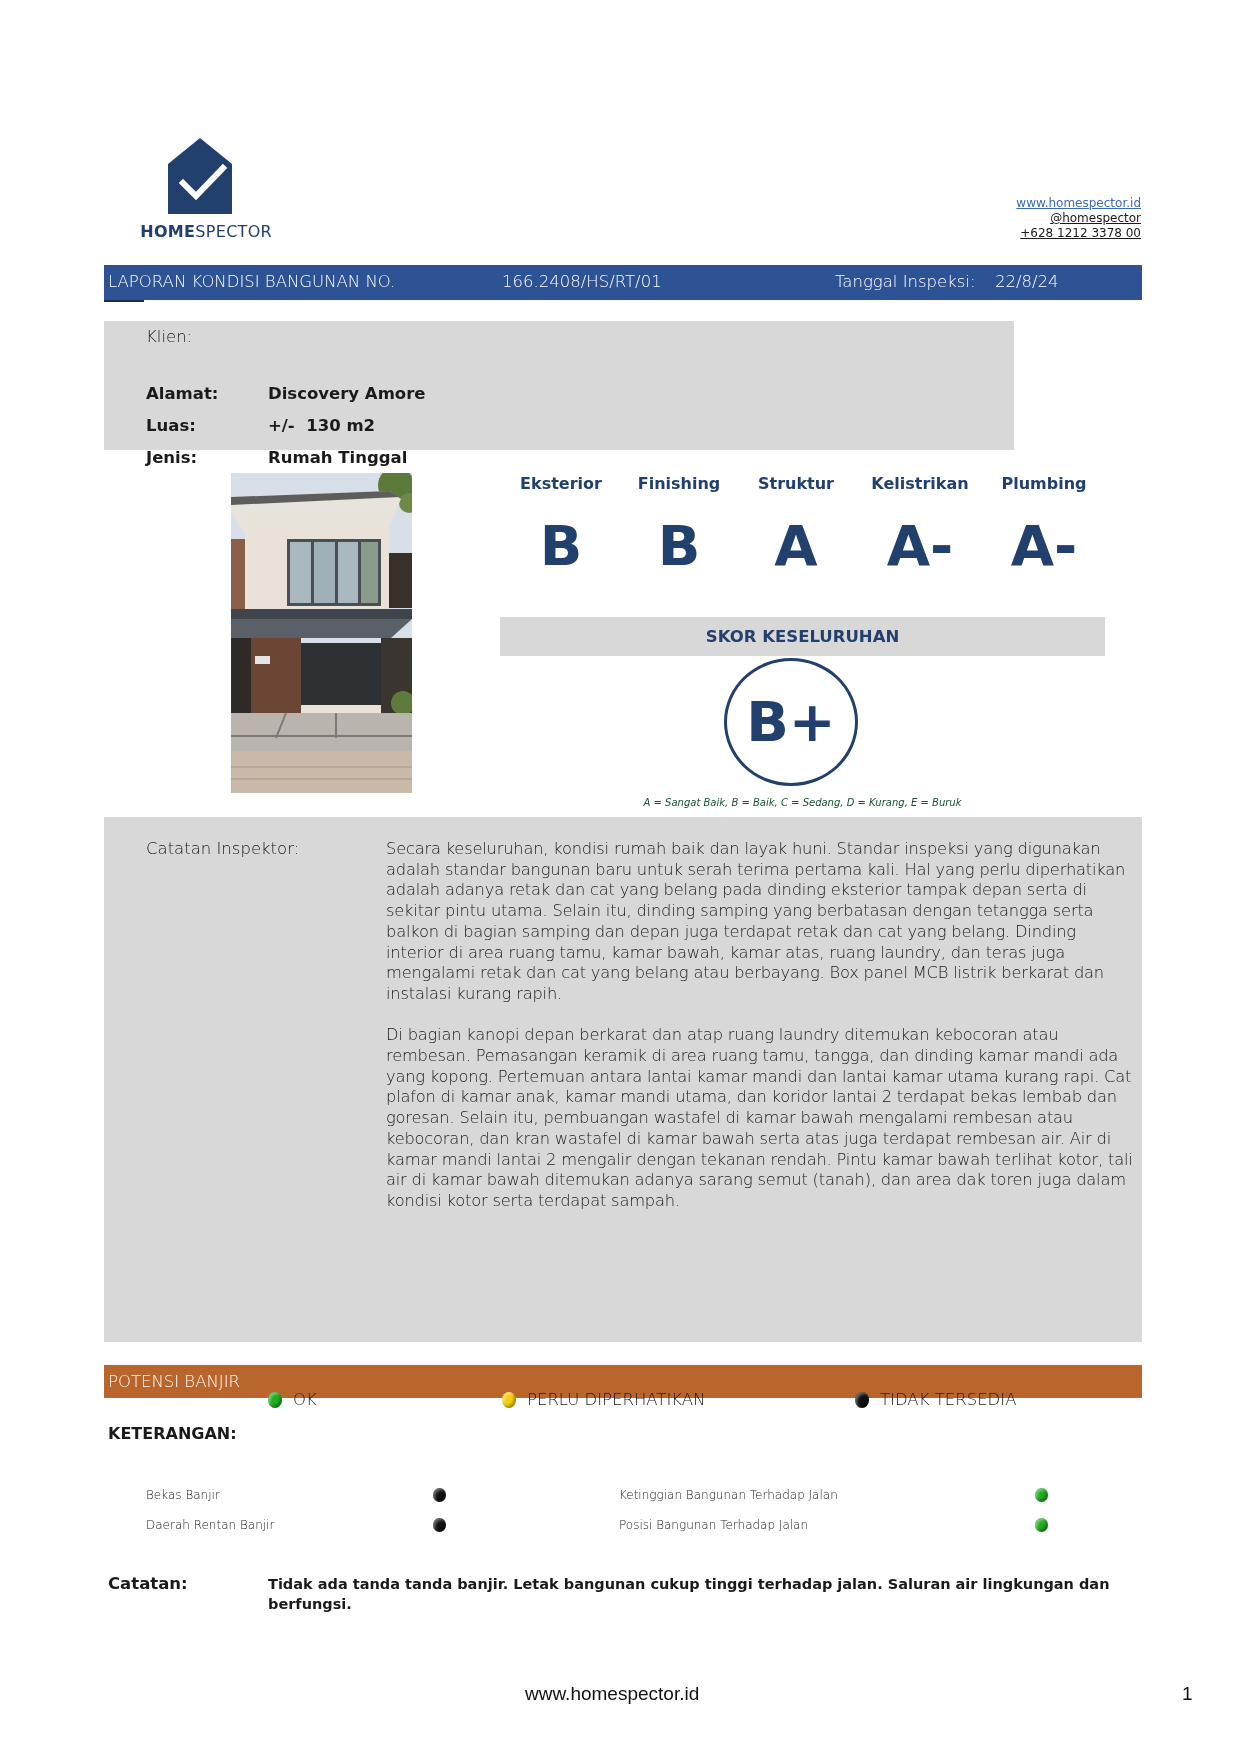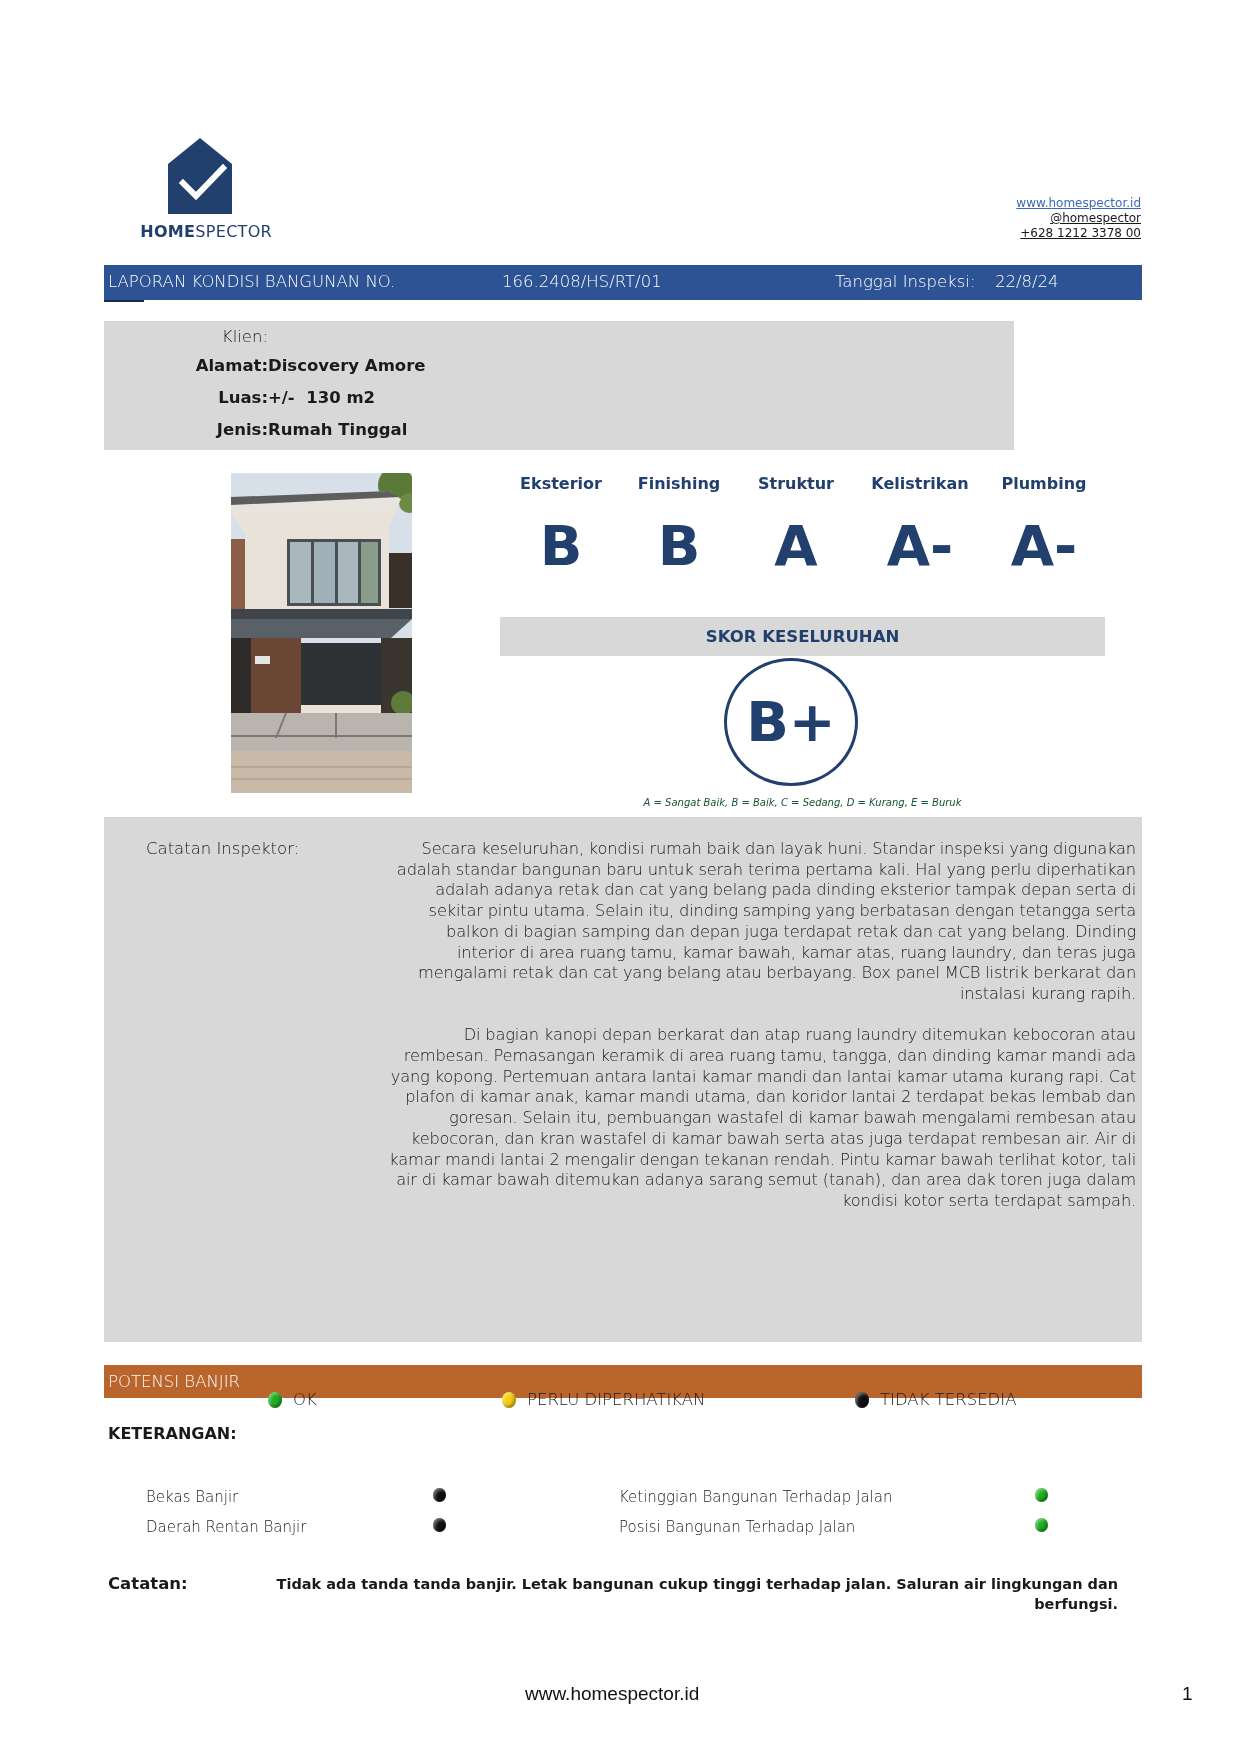--- a/index.html
+++ b/index.html
@@ -1,39 +1,39 @@
 <!DOCTYPE html>
 <html><head>
 <meta charset="utf-8">
 <style>
   * { box-sizing: border-box; margin: 0; padding: 0; }
   html, body { width: 1242px; height: 1756px; background: #ffffff; }
   body { position: relative; font-family: "DejaVu Sans", sans-serif; color: #1a1a1a; overflow: hidden; }
-  .abs { position: absolute; text-align: right; }
+  .abs { position: absolute; }
 
   
   .logo-icon { left: 168px; top: 138px; width: 64px; height: 76px; }
   .logo-text { left: 132px; top: 222px; width: 140px; font-size: 16px; letter-spacing: 0.3px; color: #22406e; text-align: right; white-space: nowrap; }
   .logo-text .b { font-weight: bold; }
 
   
   .contact { right: 101px; top: 196px; text-align: right; font-size: 12px; line-height: 15px; }
   .contact a { display: block; color: #1a1a1a; text-decoration: underline; }
   .contact a.web { color: #3b6bb5; }
 
   
   .report-bar { left: 104px; top: 265px; width: 1038px; height: 35px; background: #2d5395; color: #fff; font-size: 16.5px; font-weight: 300; }
   .report-bar span { position: absolute; top: 7px; white-space: nowrap; }
   .report-bar .underline { position: absolute; left: 0; bottom: -2px; width: 40px; height: 2px; background: #1b2a45; }
 
   
   .info-block { left: 104px; top: 321px; width: 910px; height: 129px; background: #d8d8d8; }
   .info-row { position: absolute; left: 42px; font-size: 16.5px; white-space: nowrap; }
   .info-row .lbl { display: inline-block; width: 122px; }
-  .info-row.bold { font-weight: bold; }
+  .info-row.bold { font-weight: bold; margin-top: 28px; }
 
   
   .photo { left: 231px; top: 473px; width: 181px; height: 320px; overflow: hidden; background: #c8c6c0; }
 
   
   .cat { position: absolute; top: 474px; width: 130px; text-align: center; font-size: 16px; font-weight: bold; color: #22406e; white-space: nowrap; }
   .grade { position: absolute; top: 508px; width: 130px; text-align: center; font-size: 56px; font-weight: bold; color: #22406e; line-height: 76px; }
 
   .skor-bar { left: 500px; top: 617px; width: 605px; height: 39px; background: #d8d8d8; text-align: center; font-size: 16.5px; font-weight: bold; color: #22406e; line-height: 39px; }
   .skor-circle { left: 724px; top: 658px; width: 134px; height: 128px; border: 3px solid #22406e; border-radius: 50%; text-align: center; font-size: 56px; font-weight: bold; color: #22406e; line-height: 122px; }
@@ -50,21 +50,21 @@
   .flood-bar span { position: absolute; left: 4px; top: 7px; }
 
   .ket-label { left: 108px; top: 1424px; font-size: 16px; font-weight: bold; }
   .ket-item { position: absolute; top: 1390px; font-size: 16.5px; font-weight: 300; white-space: nowrap; display: flex; align-items: center; }
   .dot { display: inline-block; width: 14px; height: 16px; border-radius: 50%; margin-right: 11px; box-shadow: inset -2px -2px 3px rgba(0,0,0,0.35), inset 2px 2px 3px rgba(255,255,255,0.4); }
   .dot.sm { width: 13px; height: 14px; }
   .dot.green { background: #1fae1f; }
   .dot.yellow { background: #f5cf10; }
   .dot.black { background: #111111; }
 
-  .flood-item { position: absolute; font-size: 15px; font-weight: 300; white-space: nowrap; }
+  .flood-item { position: absolute; font-size: 12px; font-weight: 300; white-space: nowrap; }
   .flood-dot { position: absolute; }
 
   .catatan-label { left: 108px; top: 1574px; font-size: 16.5px; font-weight: bold; }
   .catatan-text { left: 268px; top: 1574px; width: 850px; font-size: 14.5px; line-height: 20px; font-weight: 700; }
 
   
   .footer-url { left: 525px; top: 1683px; font-family: "Liberation Sans", sans-serif; font-size: 19px; color: #111; }
   .footer-page { left: 1182px; top: 1683px; font-family: "Liberation Sans", sans-serif; font-size: 19px; color: #111; }
 </style>
 </head>

